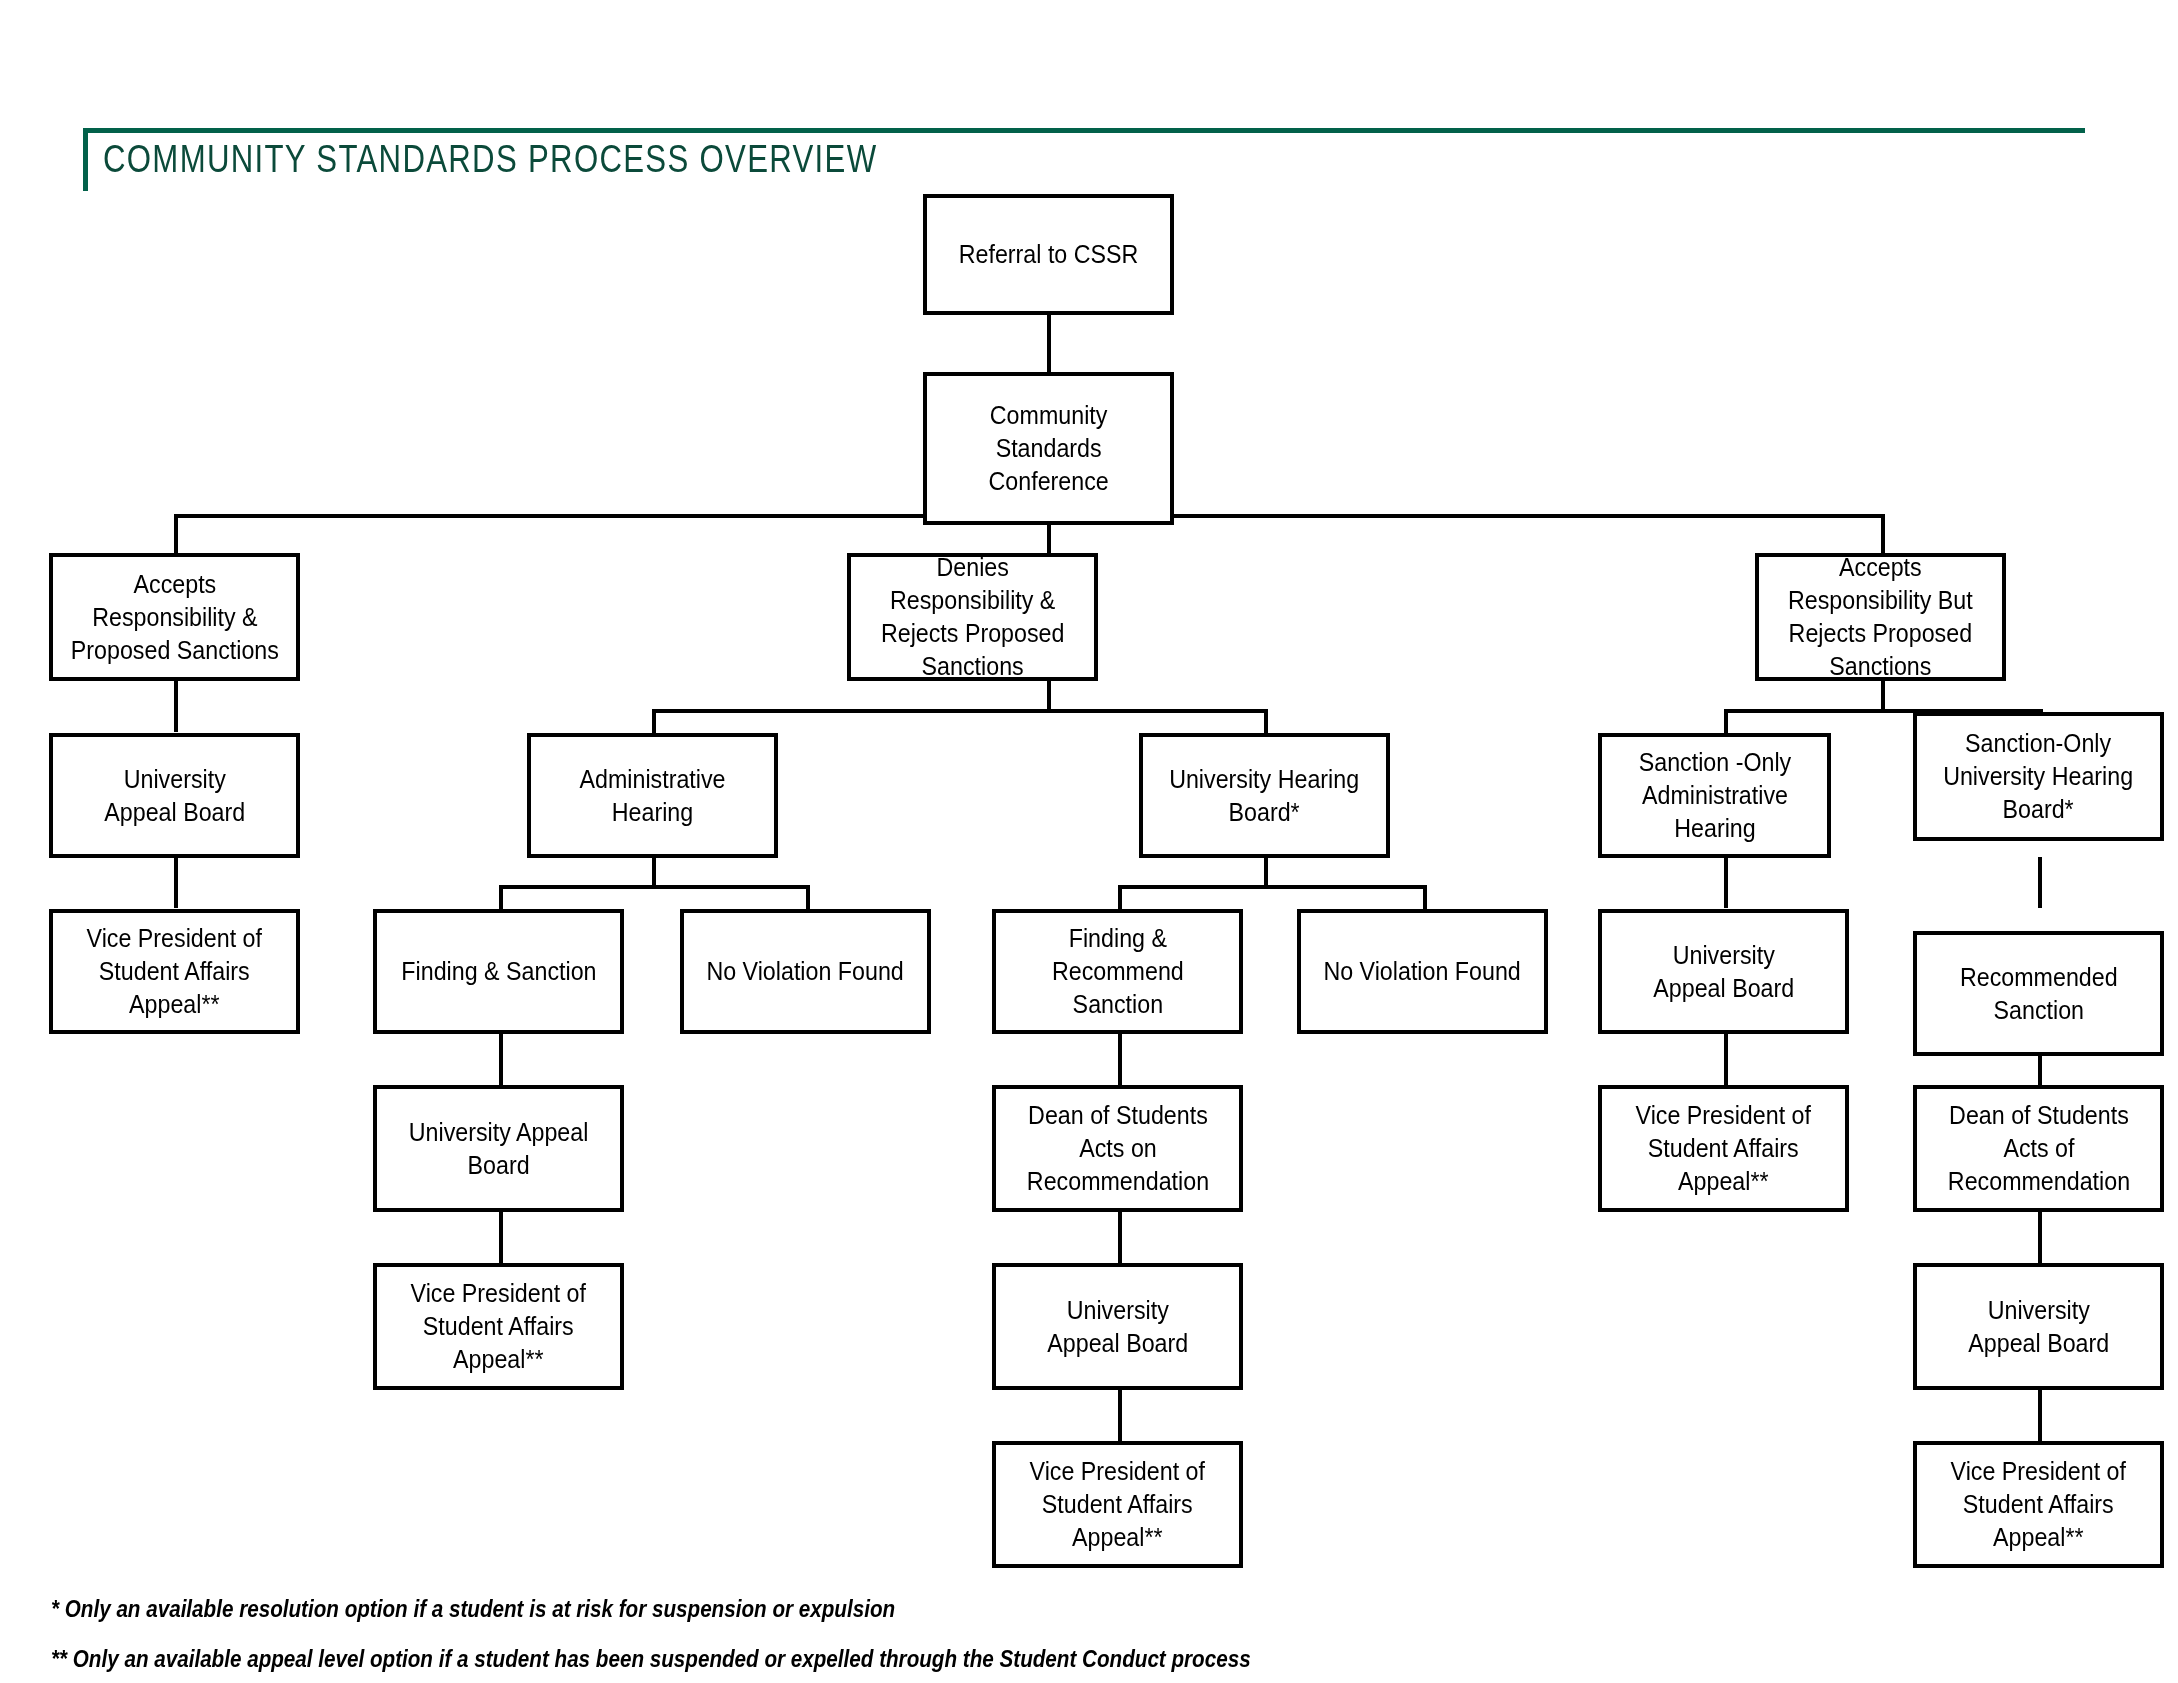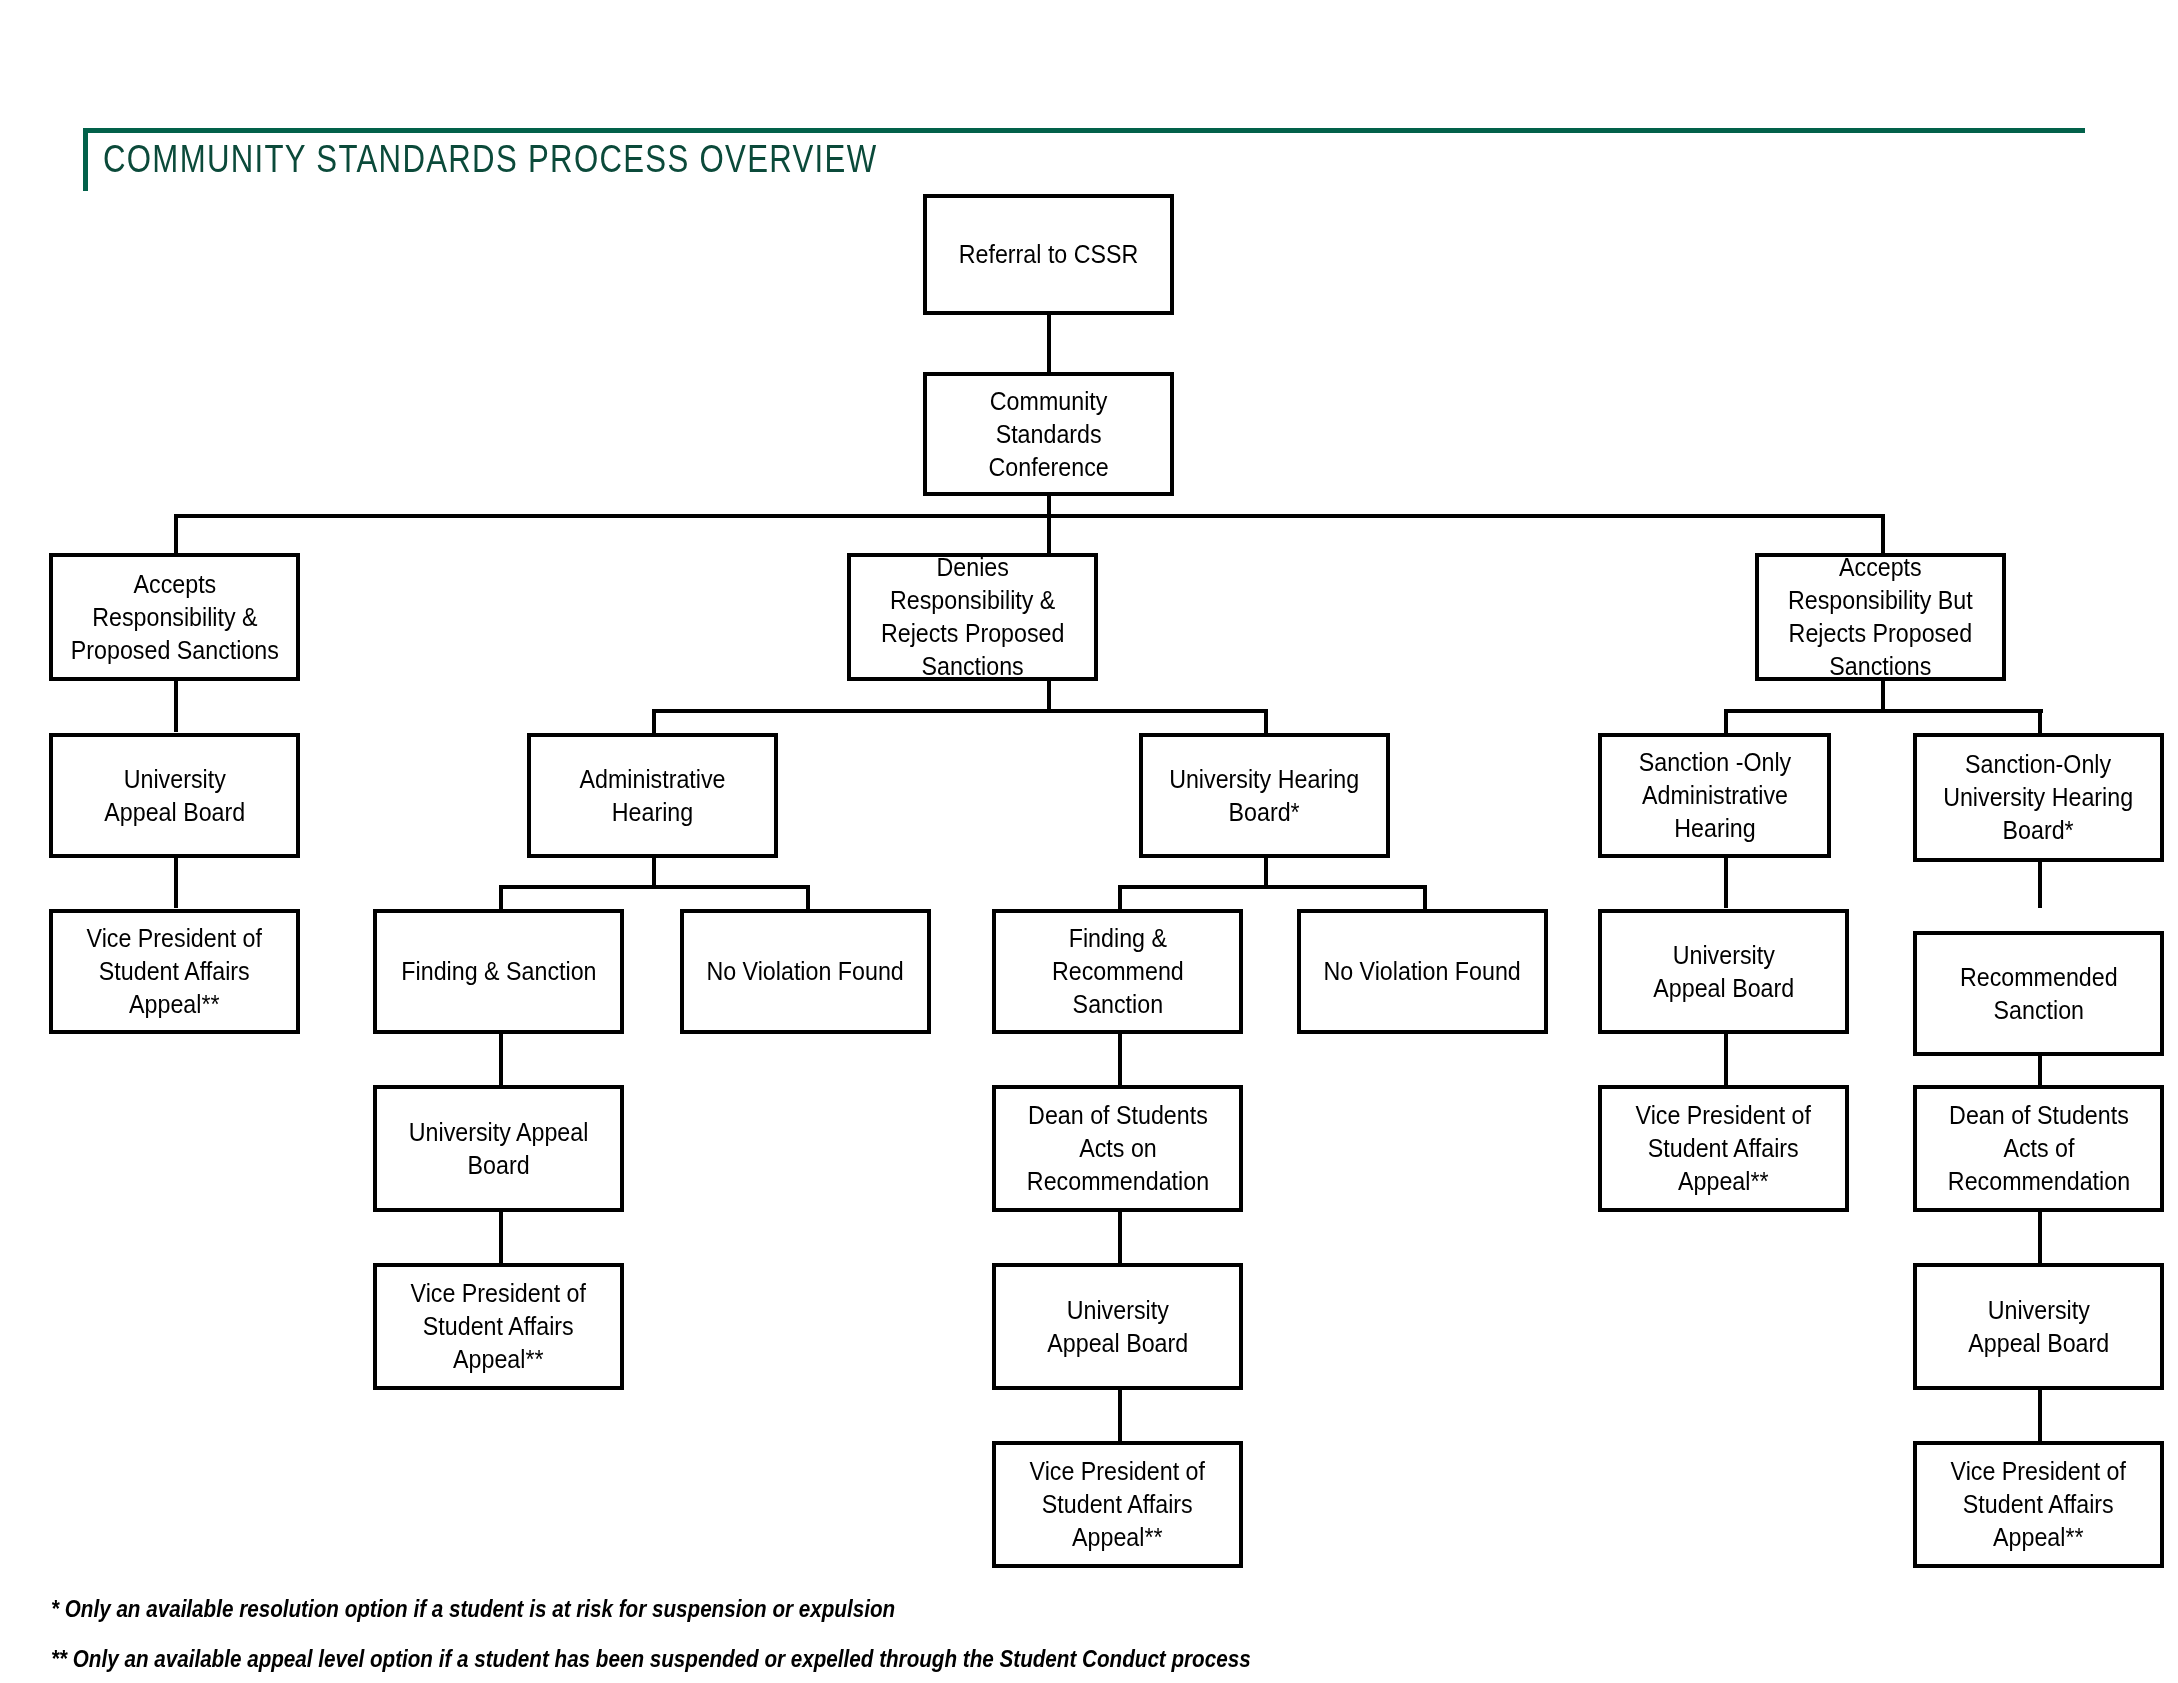--- a/index.html
+++ b/index.html
@@ -154,21 +154,21 @@
 
   <div class="vline" style="left:2038px; top:857px; height:51px;"></div>
   <div class="vline" style="left:2038px; top:1034px; height:51px;"></div>
   <div class="vline" style="left:2038px; top:1212px; height:51px;"></div>
   <div class="vline" style="left:2038px; top:1390px; height:51px;"></div>
 
   <div class="node" style="left:923px; top:194px; width:251px; height:121px;">
     <span class="label">Referral to CSSR</span>
   </div>
 
-  <div class="node" style="left:923px; top:372px; width:251px; height:124px;">
+  <div class="node" style="left:923px; top:372px; width:251px; height:153px;">
     <span class="label">Community
 Standards
 Conference</span>
   </div>
 
   <div class="node" style="left:49px; top:553px; width:251px; height:128px;">
     <span class="label">Accepts
 Responsibility &amp;
 Proposed Sanctions</span>
   </div>
@@ -201,21 +201,21 @@
     <span class="label">University Hearing
 Board*</span>
   </div>
 
   <div class="node" style="left:1598px; top:733px; width:233px; height:125px;">
     <span class="label">Sanction -Only
 Administrative
 Hearing</span>
   </div>
 
-  <div class="node" style="left:1913px; top:733px; width:251px; height:129px;">
+  <div class="node" style="left:1913px; top:712px; width:251px; height:129px;">
     <span class="label">Sanction-Only
 University Hearing
 Board*</span>
   </div>
 
   <div class="node" style="left:49px; top:909px; width:251px; height:125px;">
     <span class="label">Vice President of
 Student Affairs
 Appeal**</span>
   </div>

